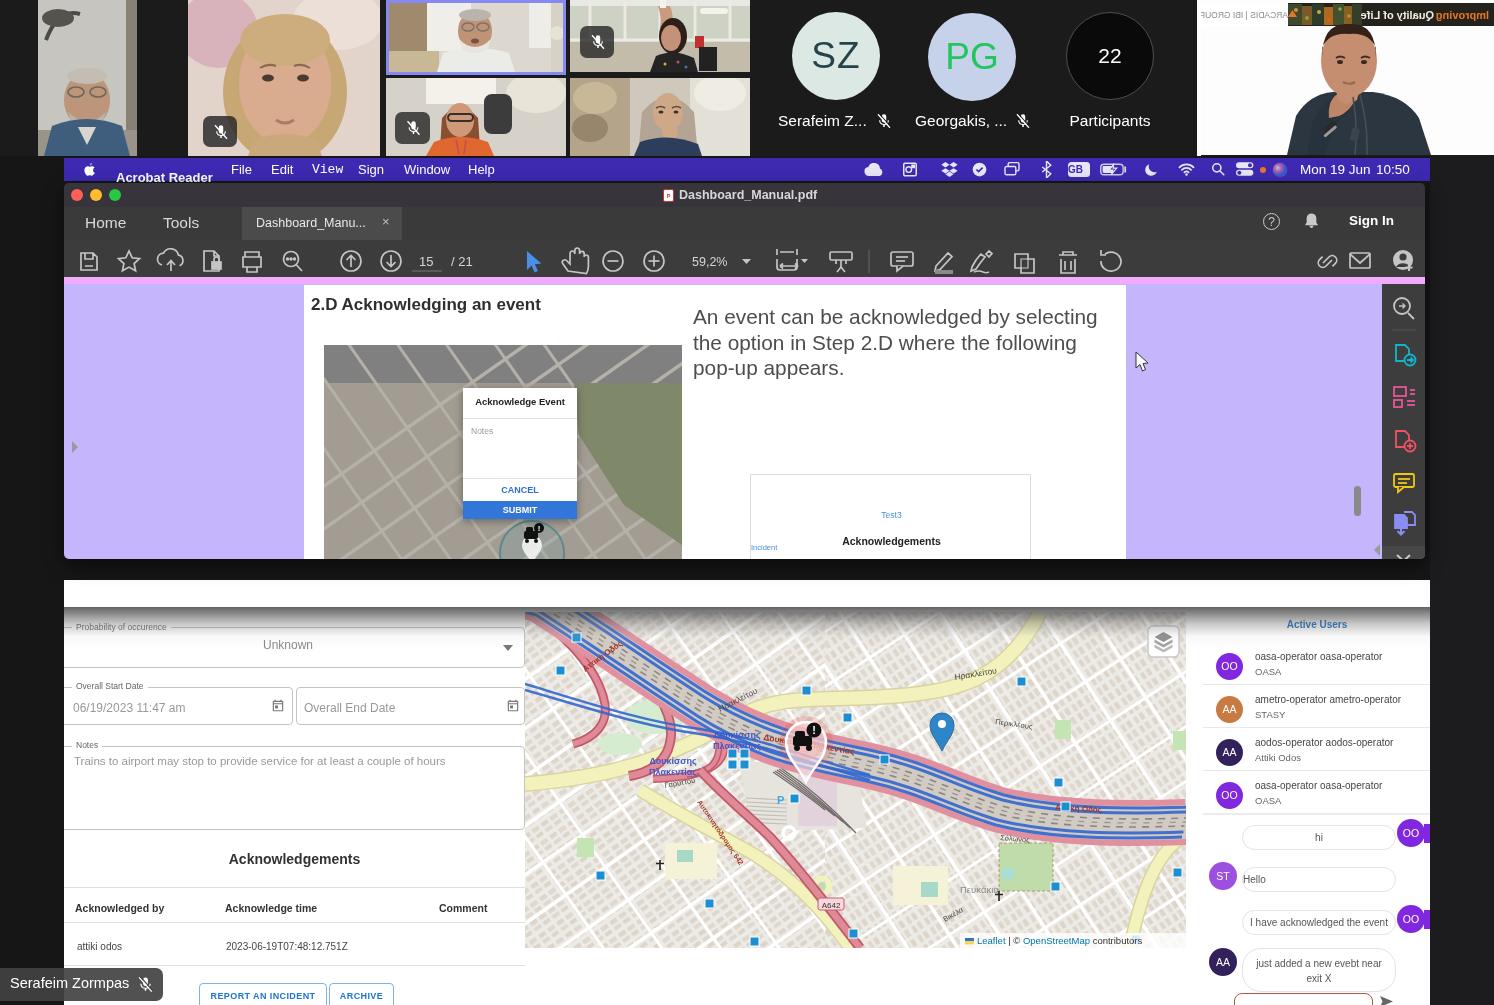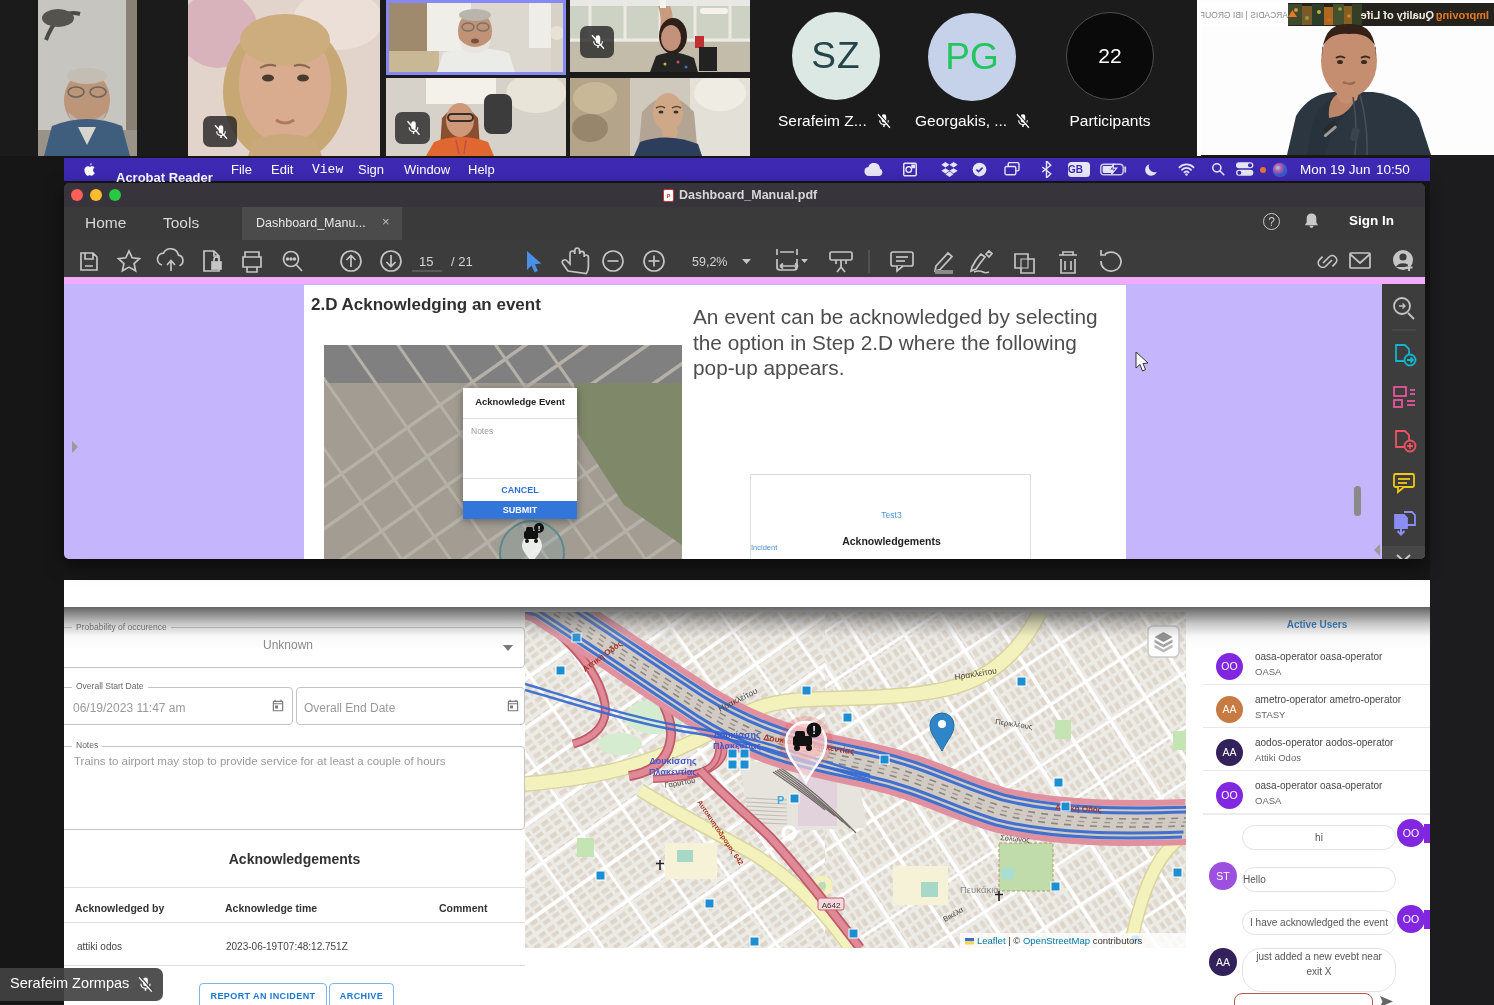--- a/index.html
+++ b/index.html
@@ -325,21 +325,21 @@
 
     <div class="abs" style="left:39px;top:218px;width:154px;height:25px;border:1px solid #e3e3e3;border-radius:14px;box-sizing:border-box;text-align:center;color:#555;font-size:10px;line-height:23px;">hi</div>
     <div class="abs" style="left:194px;top:212px;width:28px;height:28px;border-radius:50%;background:#8227e0;color:#fff;font-size:10.5px;text-align:center;line-height:28px;">OO</div>
     <div class="abs" style="left:221px;top:217px;width:12px;height:19px;background:#8227e0;"></div>
     <div class="abs" style="left:6px;top:255px;width:28px;height:28px;border-radius:50%;background:#9d4fe0;color:#fff;font-size:10.5px;text-align:center;line-height:28px;">ST</div>
     <div class="abs" style="left:39px;top:260px;width:154px;height:25px;border:1px solid #e3e3e3;border-radius:14px;box-sizing:border-box;text-align:left;color:#555;font-size:10px;line-height:23px;">Hello</div>
     <div class="abs" style="left:39px;top:303px;width:154px;height:25px;border:1px solid #e3e3e3;border-radius:14px;box-sizing:border-box;text-align:center;color:#555;font-size:10px;line-height:23px;white-space:nowrap;">I have acknowledged the event</div>
     <div class="abs" style="left:194px;top:298px;width:28px;height:28px;border-radius:50%;background:#8227e0;color:#fff;font-size:10.5px;text-align:center;line-height:28px;">OO</div>
     <div class="abs" style="left:221px;top:303px;width:12px;height:19px;background:#8227e0;"></div>
     <div class="abs" style="left:6px;top:341px;width:28px;height:28px;border-radius:50%;background:#33215c;color:#fff;font-size:10.5px;text-align:center;line-height:28px;">AA</div>
-    <div class="abs" style="left:39px;top:341px;width:154px;height:44px;border:1px solid #e3e3e3;border-radius:19px;box-sizing:border-box;text-align:center;color:#555;font-size:10px;line-height:15px;">just added a new evebt near<br>exit X</div>
+    <div class="abs" style="left:39px;top:341px;width:154px;height:44px;border:1px solid #e3e3e3;border-radius:19px;box-sizing:border-box;text-align:center;color:#555;font-size:10px;line-height:15px;padding-top:7px;">just added a new evebt near<br>exit X</div>
 
     <div class="abs" style="left:31px;top:386px;width:139px;height:20px;border:1.5px solid #b5564c;border-radius:8px;box-sizing:border-box;background:#fff;"></div>
     <svg class="abs" style="left:176px;top:388px" width="15" height="13" viewBox="0 0 15 13">
         <path d="M1,1 L14,6.5 L1,12 L3.5,6.5 Z" fill="#666"></path>
       </svg>
   </div>
 
   <div class="abs" style="left:64px;top:607px;width:1366px;height:42px;background:linear-gradient(to bottom,rgba(55,55,55,.78),rgba(110,110,110,.38) 40%,rgba(200,200,200,.12) 70%,rgba(255,255,255,0));"></div>
 
   <div id="strip" class="abs" style="left:0;top:0;width:1494px;height:156px;background:#1b1b1b;">

